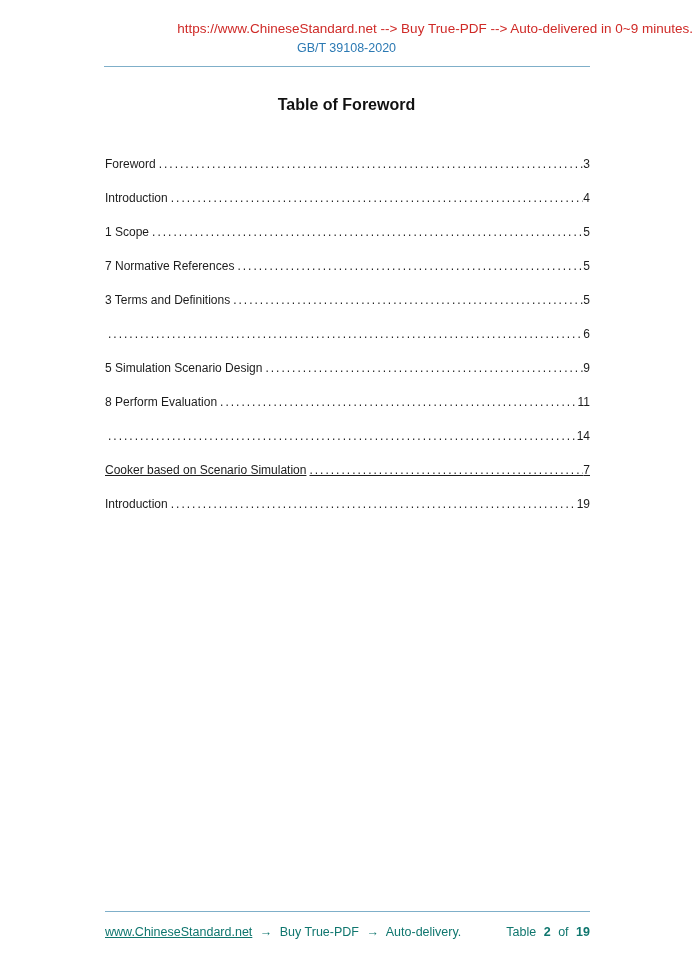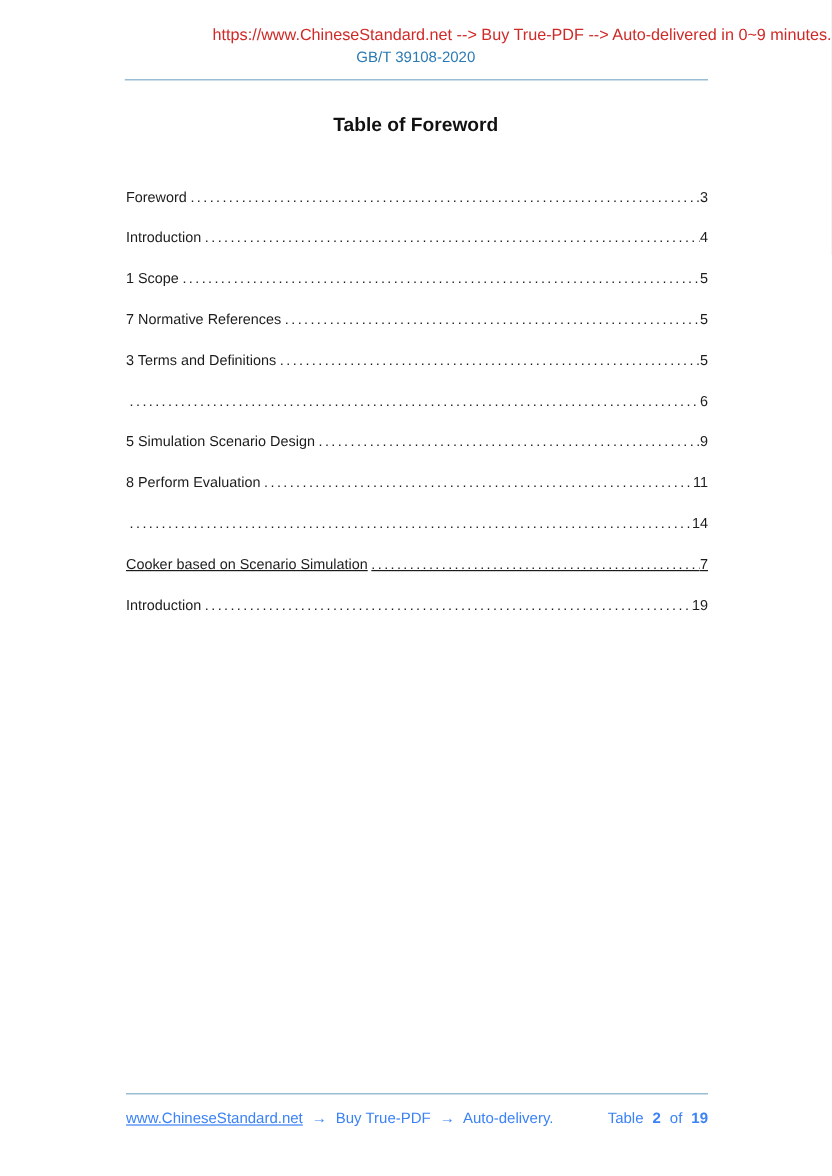--- a/index.html
+++ b/index.html
@@ -76,21 +76,21 @@
     left: 105px;
     right: 103px;
     bottom: 40px;
     border-top: 1px solid #7fafc9;
     padding-top: 13px;
     display: flex;
     justify-content: space-between;
     align-items: baseline;
     font-size: 12.5px;
     line-height: 15px;
-    color: #3b82f6;
+    color: #0f766e;
   }
   .footer-left span { margin-right: 4px; }
   .footer-left .site { text-decoration: underline; cursor: pointer; }
   .footer-right span { margin-left: 4px; }
   .footer-right .num { font-weight: bold; }
 </style>
 </head>
 <body>
 
 <div class="page">

